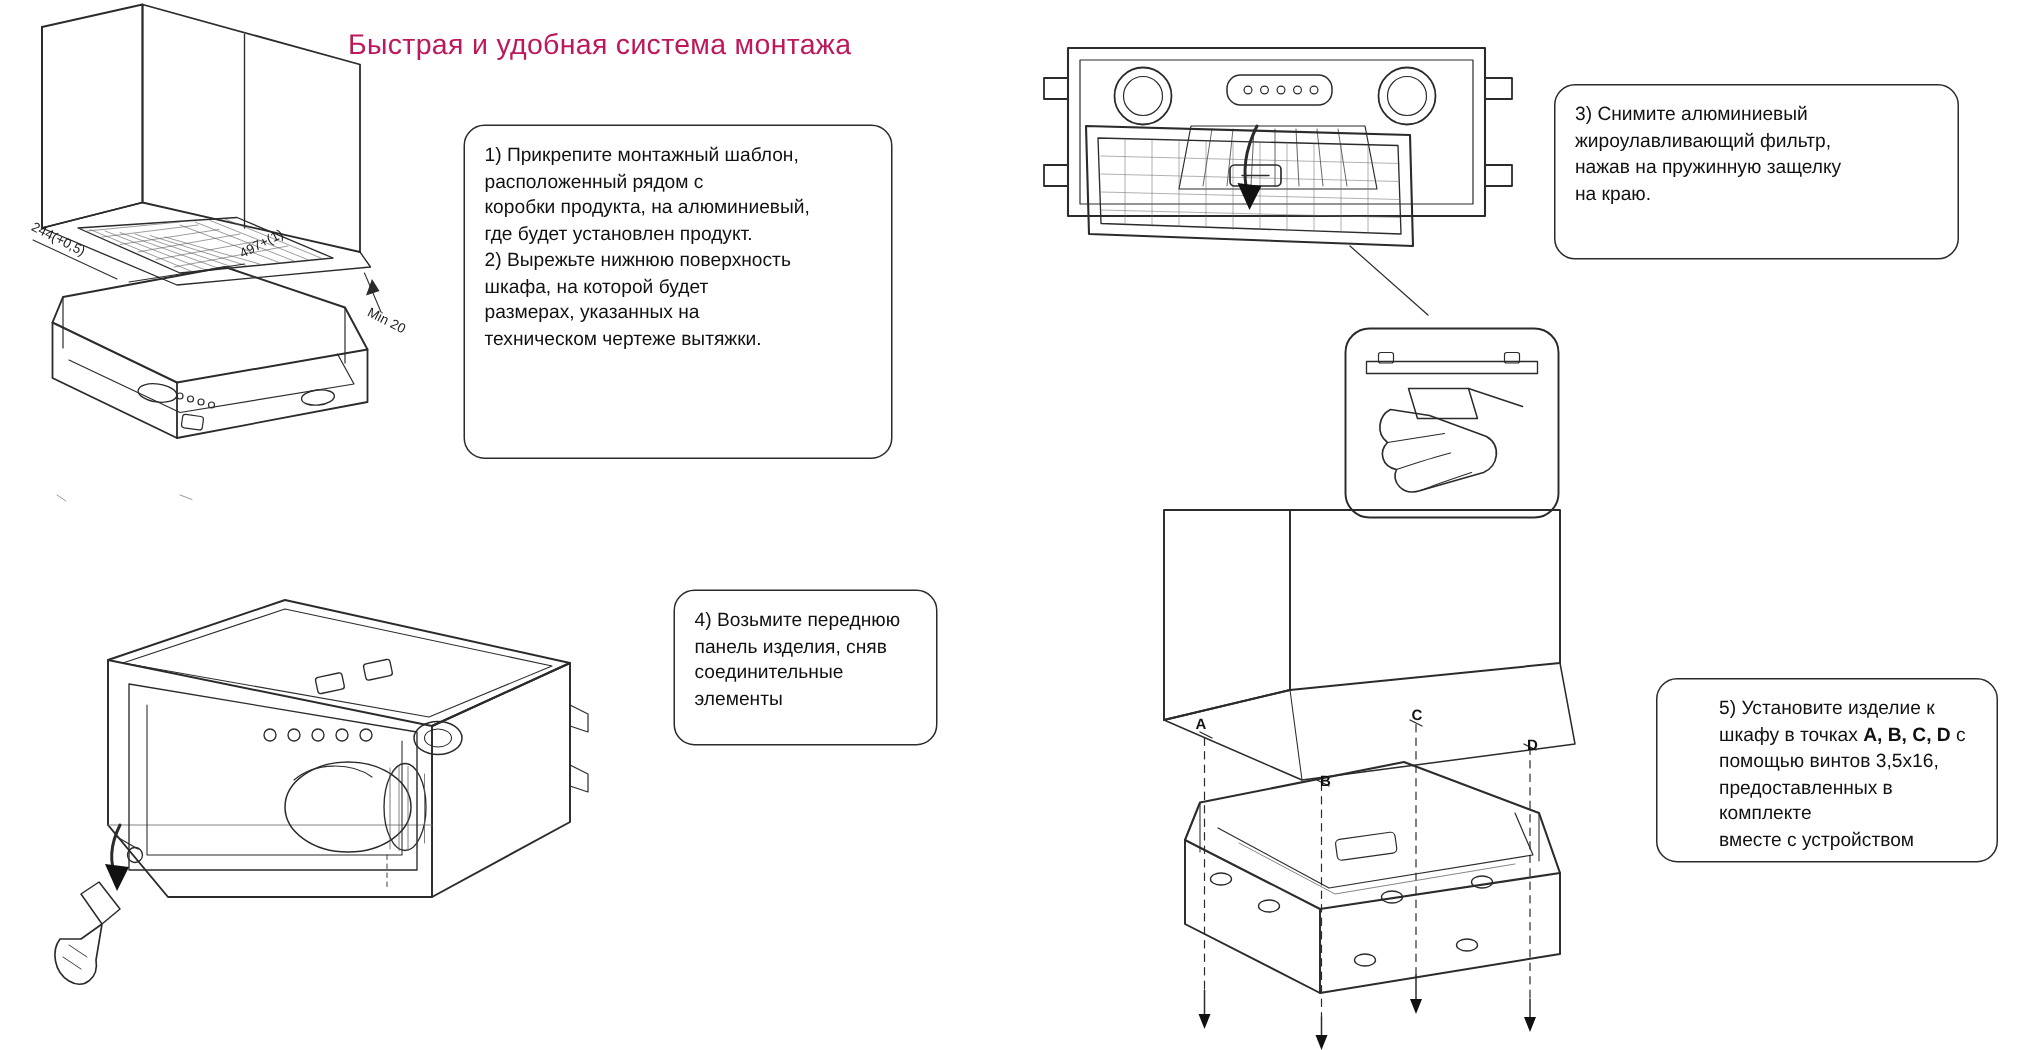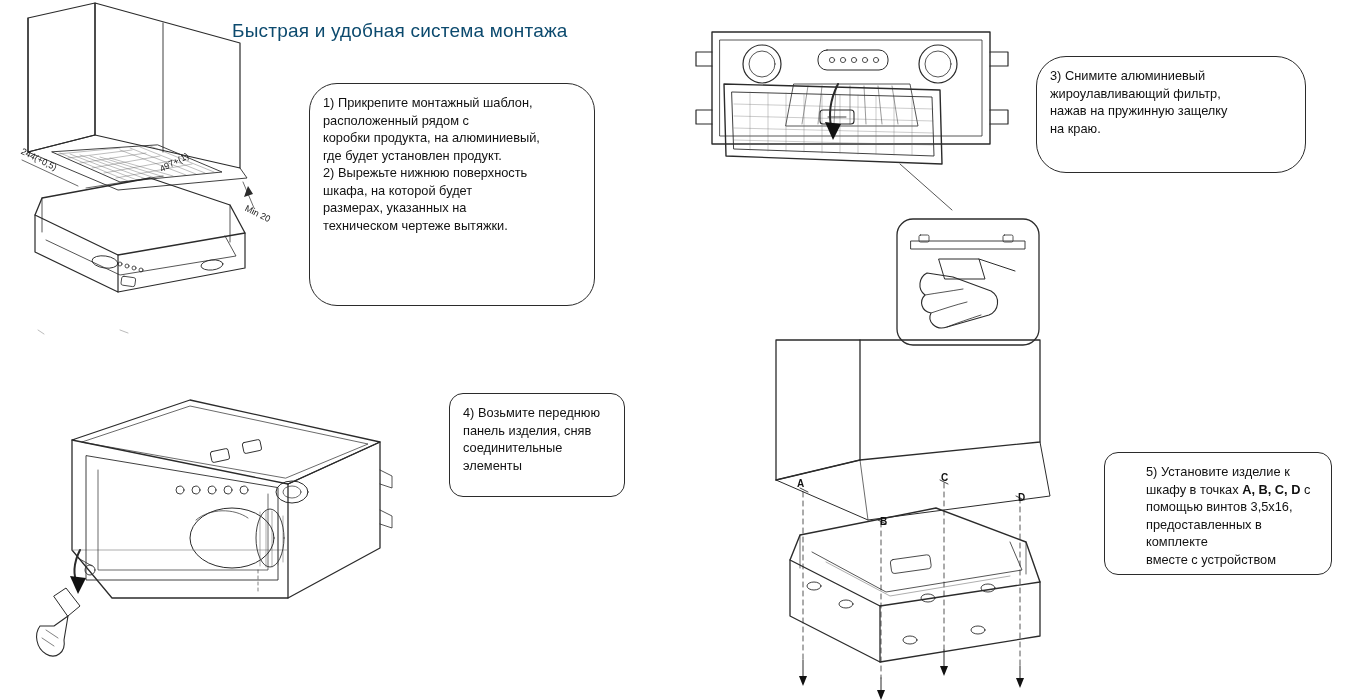--- a/index.html
+++ b/index.html
@@ -15,39 +15,39 @@
     width: 1349px;
     height: 700px;
     background: #ffffff;
     overflow: hidden;
   }
   .title {
     position: absolute;
     left: 232px;
     top: 20px;
     font-size: 19px;
-    color: #0c4a6e;
+    color: #be185d;
     letter-spacing: 0.2px;
     white-space: nowrap;
   }
   .callout {
     position: absolute;
     border: 1.3px solid #2b2b2b;
     border-radius: 14px;
     background: #ffffff;
     box-sizing: border-box;
     padding: 10px 12px 10px 13px;
     font-size: 12.8px;
     line-height: 1.37;
     color: #111;
   }
   .callout p { margin: 0; }
   .callout p + p { margin-top: 0px; }
-  .c1 { left: 309px; top: 83px;  width: 286px; height: 223px; border-radius: 28px; }
-  .c3 { left: 1036px; top: 56px; width: 270px; height: 117px; border-radius: 30px; }
+  .c1 { left: 309px; top: 83px;  width: 286px; height: 223px; }
+  .c3 { left: 1036px; top: 56px; width: 270px; height: 117px; }
   .c4 { left: 449px; top: 393px; width: 176px; height: 104px; }
   .c5 { left: 1104px; top: 452px; width: 228px; height: 123px; padding-left: 41px; }
   .drawing {
     position: absolute;
     pointer-events: none;
   }
   .lbl {
     position: absolute;
     font-size: 9px;
     color: #1a1a1a;

